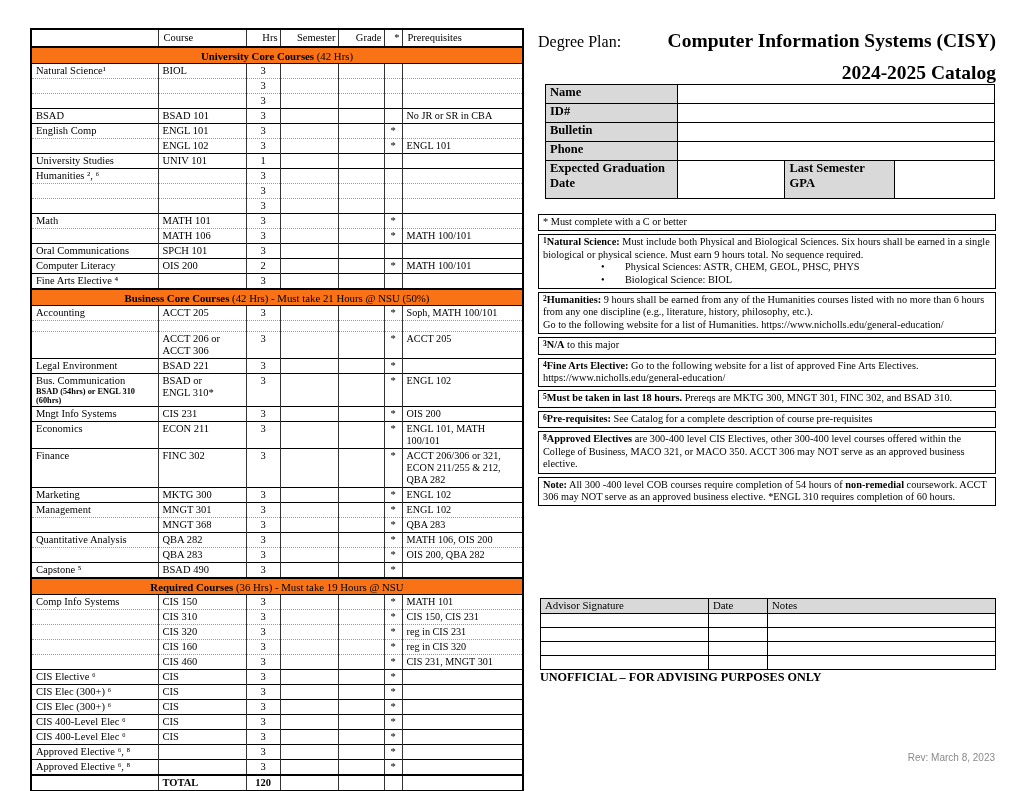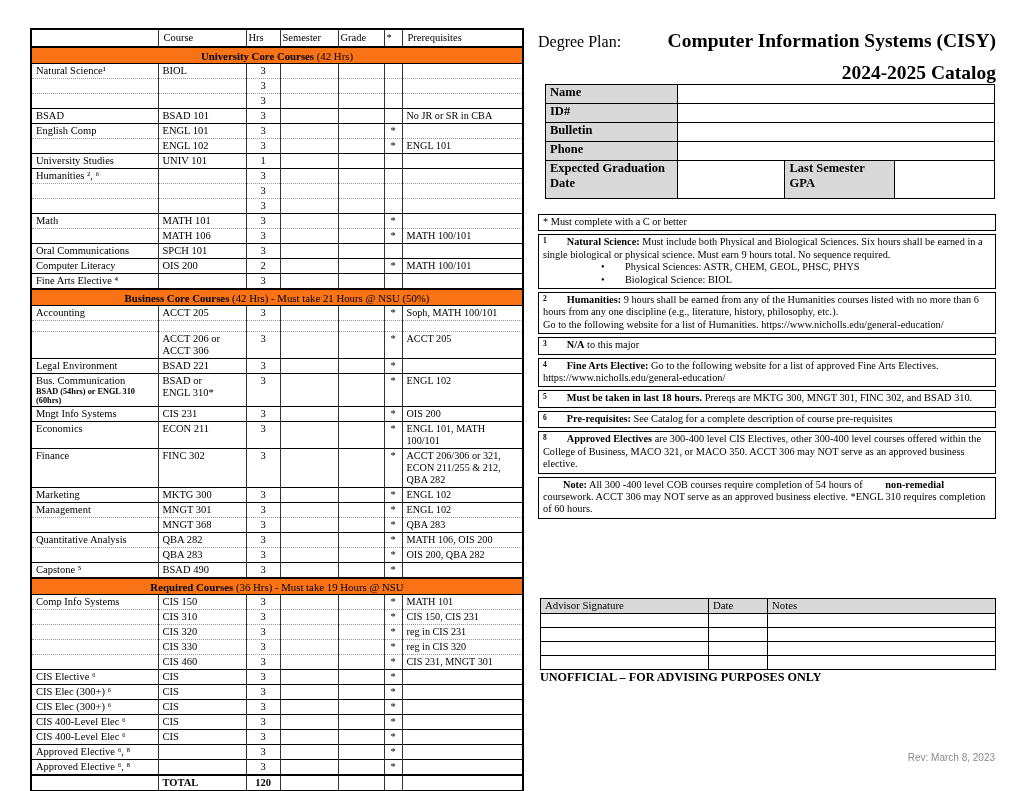--- a/index.html
+++ b/index.html
@@ -2,21 +2,21 @@
 <html><head>
 <meta charset="utf-8">
 <style>
   * { margin:0; padding:0; box-sizing:border-box; }
   body { width:1024px; height:791px; background:#fff; font-family:"Liberation Serif", serif; color:#000; position:relative; overflow:hidden; }
 
   
   .course-table { position:absolute; left:30px; top:28px; width:492px; border-collapse:collapse; font-size:10.5px; line-height:12px; table-layout:fixed; }
   .course-table td, .course-table th { border-left:1px solid #333; vertical-align:top; padding:1px 2px; height:13px; }
   .course-table { border:2px solid #000; }
-  .course-table thead th { font-weight:normal; text-align:left; border-bottom:1px solid #000; padding:2px; }
+  .course-table thead th { font-weight:normal; text-align:right; border-bottom:1px solid #000; padding:2px; }
   .course-table thead th.al { text-align:left; padding-left:5px; }
   .bar td { background:#f97316; text-align:center; border-top:2px solid #000; border-bottom:1px solid #000; padding:1.5px 2px; font-size:10.8px; }
   .row td { border-top:1px dotted #999; }
   .row.g td { border-top:1px solid #000; }
   .row.spacer td { height:11px; }
   .c-name { padding-left:4px !important; }
   .c-name .sub { display:block; font-size:8.3px; line-height:9px; font-weight:bold; }
   .c-course { padding-left:4px !important; white-space:pre-line; }
   .c-hrs, .c-star { text-align:center; }
   .c-pre { padding-left:4px !important; white-space:pre-line; font-size:10.2px; }
@@ -34,21 +34,21 @@
   .info-table td { border:1px solid #000; font-size:12.5px; padding:0 4px; vertical-align:top; }
   .info-table { border:1.5px solid #000; }
   .info-table td.lbl { background:#d9d9d9; font-weight:bold; }
   .info-row td { height:19px; }
   .grad-row td { height:38px; line-height:15px; }
 
   .notes-block { position:absolute; left:538px; top:214px; width:458px; }
   .fnbox { border:1px solid #000; padding:1px 4px 2px 4px; margin-bottom:3px; font-size:10.3px; line-height:12.4px; }
   .fnbox .rest, .fnbox .tail { white-space:pre-line; }
   .fnsup { font-size:7.5px; font-weight:bold; vertical-align:top; line-height:10px; }
-  .fnbold { font-weight:bold;margin-left:20px; }
+  .fnbold { font-weight:bold; }
   .bullet { padding-left:58px; }
   .bullet .dot { display:inline-block; width:24px; }
 
   .advisor-table { position:absolute; left:540px; top:598px; width:455px; border-collapse:collapse; table-layout:fixed; }
   .advisor-table { border:1.5px solid #000; }
   .advisor-table td { border:1px solid #000; font-size:10.8px; padding:0 4px; height:14px; vertical-align:top; }
   .advisor-table .hdr td { background:#d9d9d9; height:15px; }
 
   .unofficial { position:absolute; left:540px; top:670px; font-size:12.2px; font-weight:bold; }
   .rev { position:absolute; right:29px; top:752px; font-family:"Liberation Sans", sans-serif; font-size:10px; color:#8a8a8a; }
@@ -419,21 +419,21 @@
         <td class="c-course">CIS 320</td>
         <td class="c-hrs">3</td>
         <td class="c-sem"></td>
         <td class="c-grade"></td>
         <td class="c-star">*</td>
         <td class="c-pre">reg in CIS 231</td>
       </tr>
 
       <tr class="row">
         <td class="c-name"><span></span><span class="sub"></span></td>
-        <td class="c-course">CIS 330</td>
+        <td class="c-course">CIS 160</td>
         <td class="c-hrs">3</td>
         <td class="c-sem"></td>
         <td class="c-grade"></td>
         <td class="c-star">*</td>
         <td class="c-pre">reg in CIS 320</td>
       </tr>
 
       <tr class="row">
         <td class="c-name"><span></span><span class="sub"></span></td>
         <td class="c-course">CIS 460</td>

